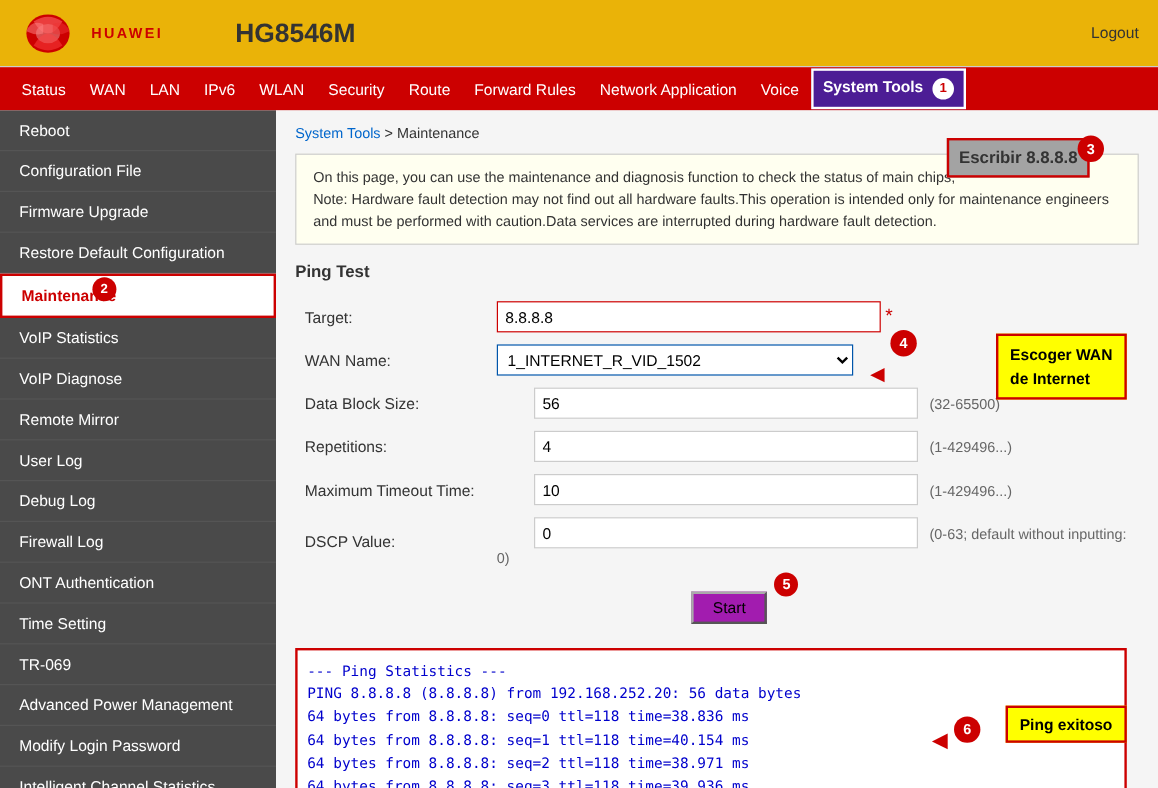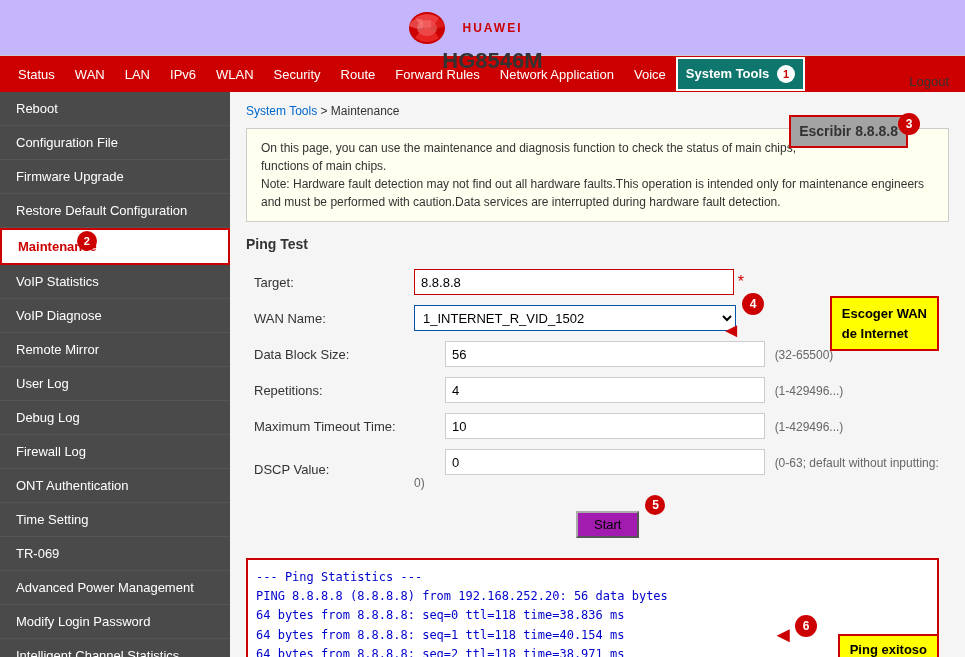--- a/index.html
+++ b/index.html
@@ -1,28 +1,28 @@
 <!DOCTYPE html>
 <html><head>
   <meta charset="utf-8">
   <style>
     * { margin: 0; padding: 0; box-sizing: border-box; }
     body { font-family: Arial, sans-serif; font-size: 13px; background: #f0f0f0; width: 965px; }
 
     
-    .header { display: flex; align-items: center; background: #c4b5fd; padding: 8px 16px; border-bottom: 1px solid #ccc; height: 56px; flex-direction: column; }
+    .header { display: flex; align-items: center; background: #eab308; padding: 8px 16px; border-bottom: 1px solid #ccc; height: 56px; }
     .logo-area { display: flex; align-items: center; gap: 12px; min-width: 160px; }
     .logo-svg { width: 48px; height: 40px; }
     .logout-area { margin-left: auto; }
     .logout-btn { color: #333; text-decoration: none; font-size: 13px; }
 
     
     .nav { background: #cc0000; display: flex; align-items: center; padding: 0 8px; height: 36px; }
     .nav-item { color: #fff; padding: 8px 10px; font-size: 13px; cursor: pointer; white-space: nowrap; }
-    .nav-item.active { background: #0f766e; font-weight: bold; border: 2px solid #fff; padding: 6px 8px; }
+    .nav-item.active { background: #4c1d95; font-weight: bold; border: 2px solid #fff; padding: 6px 8px; }
     .nav-num { background: #fff; color: #cc0000; border-radius: 50%; width: 18px; height: 18px; display: inline-flex; align-items: center; justify-content: center; font-weight: bold; font-size: 11px; margin-left: 4px; }
 
     
     .main-layout { display: flex; min-height: 560px; }
 
     
     .sidebar { width: 230px; background: #4a4a4a; flex-shrink: 0; }
     .sidebar-item { padding: 9px 16px; color: #fff; font-size: 13px; cursor: pointer; border-bottom: 1px solid #555; }
     .sidebar-item.active { background: #fff; color: #cc0000; border-left: 3px solid #cc0000; font-weight: bold; }
 
@@ -35,21 +35,21 @@
     .info-box { background: #fffff0; border: 1px solid #ccc; padding: 10px 14px; margin-bottom: 14px; font-size: 12px; color: #333; line-height: 1.5; position: relative; }
 
     
     .section-title { font-size: 14px; font-weight: bold; color: #333; margin-bottom: 8px; padding-bottom: 4px; }
     .form-table { width: 100%; border-collapse: collapse; margin-bottom: 10px; }
     .form-table td { padding: 5px 8px; vertical-align: middle; }
     .form-table td.label { width: 160px; color: #333; white-space: nowrap; }
     .form-table td.field { }
     .form-input { width: 320px; height: 26px; padding: 2px 6px; border: 1px solid #cc0000; font-size: 13px; }
     .form-input-narrow { width: 320px; height: 26px; padding: 2px 6px; border: 1px solid #ccc; font-size: 13px; margin-left: 31px; }
-    .form-select { width: 322px; height: 26px; padding: 2px 4px; border: 1px solid #0055aa; font-size: 13px; background: #fff; }
+    .form-select { width: 297px; height: 26px; padding: 2px 4px; border: 1px solid #0055aa; font-size: 13px; background: #fff; }
     .form-hint { color: #666; font-size: 12px; margin-left: 6px; }
 
     
     .btn-start { background: #a21caf; border: 2px outset #aaa; padding: 4px 16px; font-size: 13px; cursor: pointer; margin: 6px 0 10px 168px; position: relative; }
 
     
     .ping-result { border: 2px solid #cc0000; background: #fff; padding: 8px 10px; font-family: monospace; font-size: 12px; color: #0000cc; line-height: 1.6; min-height: 160px; margin-bottom: 10px; width: 100%; resize: vertical; }
 
     
     .rel { position: relative; }
@@ -121,21 +121,20 @@
   <div class="content">
 
     <div class="breadcrumb">
       <a>System Tools</a>
       <span> &gt; </span>
       <span>Maintenance</span>
     </div>
 
     <div class="info-box rel" style="margin-bottom:14px;">
       <div>On this page, you can use the maintenance and diagnosis function to check the status of main chips,</div>
-      <div>functions of main chips.</div>
       <div>Note: Hardware fault detection may not find out all hardware faults.This operation is intended only for maintenance engineers</div>
       <div>and must be performed with caution.Data services are interrupted during hardware fault detection.</div>
 
       <div style="position:absolute; top:-14px; right:40px; background:#a3a3a3; border:2px solid #cc0000; padding:4px 8px; font-weight:bold; font-size:14px; z-index:20; white-space:nowrap;">Escribir 8.8.8.8</div>
       <div style="position:absolute; top:-16px; right:28px; background:#cc0000; color:#fff; border-radius:50%; width:22px; height:22px; display:inline-flex; align-items:center; justify-content:center; font-weight:bold; font-size:12px; z-index:21;">3</div>
     </div>
 
     <div class="section-title">Ping Test</div>
 
     <div style="position:relative;">
@@ -198,21 +197,21 @@
       <div style="margin-left:162px; margin-bottom:10px; position:relative; display:inline-block;">
         <button class="btn-start" style="position:relative;">
           <span>Start</span>
         </button>
         <span style="position:absolute; top:-10px; right:-26px; background:#cc0000; color:#fff; border-radius:50%; width:20px; height:20px; display:inline-flex; align-items:center; justify-content:center; font-weight:bold; font-size:12px;">5</span>
       </div>
     </div>
 
     <div style="position:relative;">
       
-      <div style="position:absolute; right:10px; top:76px; background:#ffff00; border:2px solid #cc0000; padding:6px 10px; font-weight:bold; font-size:13px; z-index:20;">Ping exitoso</div>
+      <div style="position:absolute; right:10px; top:48px; background:#ffff00; border:2px solid #cc0000; padding:6px 10px; font-weight:bold; font-size:13px; z-index:20;">Ping exitoso</div>
       <div style="position:absolute; right:132px; top:57px; background:#cc0000; color:#fff; border-radius:50%; width:22px; height:22px; display:inline-flex; align-items:center; justify-content:center; font-weight:bold; font-size:12px; z-index:21;">6</div>
       <div style="position:absolute; right:155px; top:64px; color:#cc0000; font-size:22px; z-index:20;">◄</div>
 
       <textarea class="ping-result" rows="10" style="width: calc(100% - 10px); font-family: monospace; font-size: 12px; color: rgb(0, 0, 204); border: 2px solid rgb(204, 0, 0); padding: 8px; resize: vertical;">--- Ping Statistics ---
 PING 8.8.8.8 (8.8.8.8) from 192.168.252.20: 56 data bytes
 64 bytes from 8.8.8.8: seq=0 ttl=118 time=38.836 ms
 64 bytes from 8.8.8.8: seq=1 ttl=118 time=40.154 ms
 64 bytes from 8.8.8.8: seq=2 ttl=118 time=38.971 ms
 64 bytes from 8.8.8.8: seq=3 ttl=118 time=39.936 ms
 

